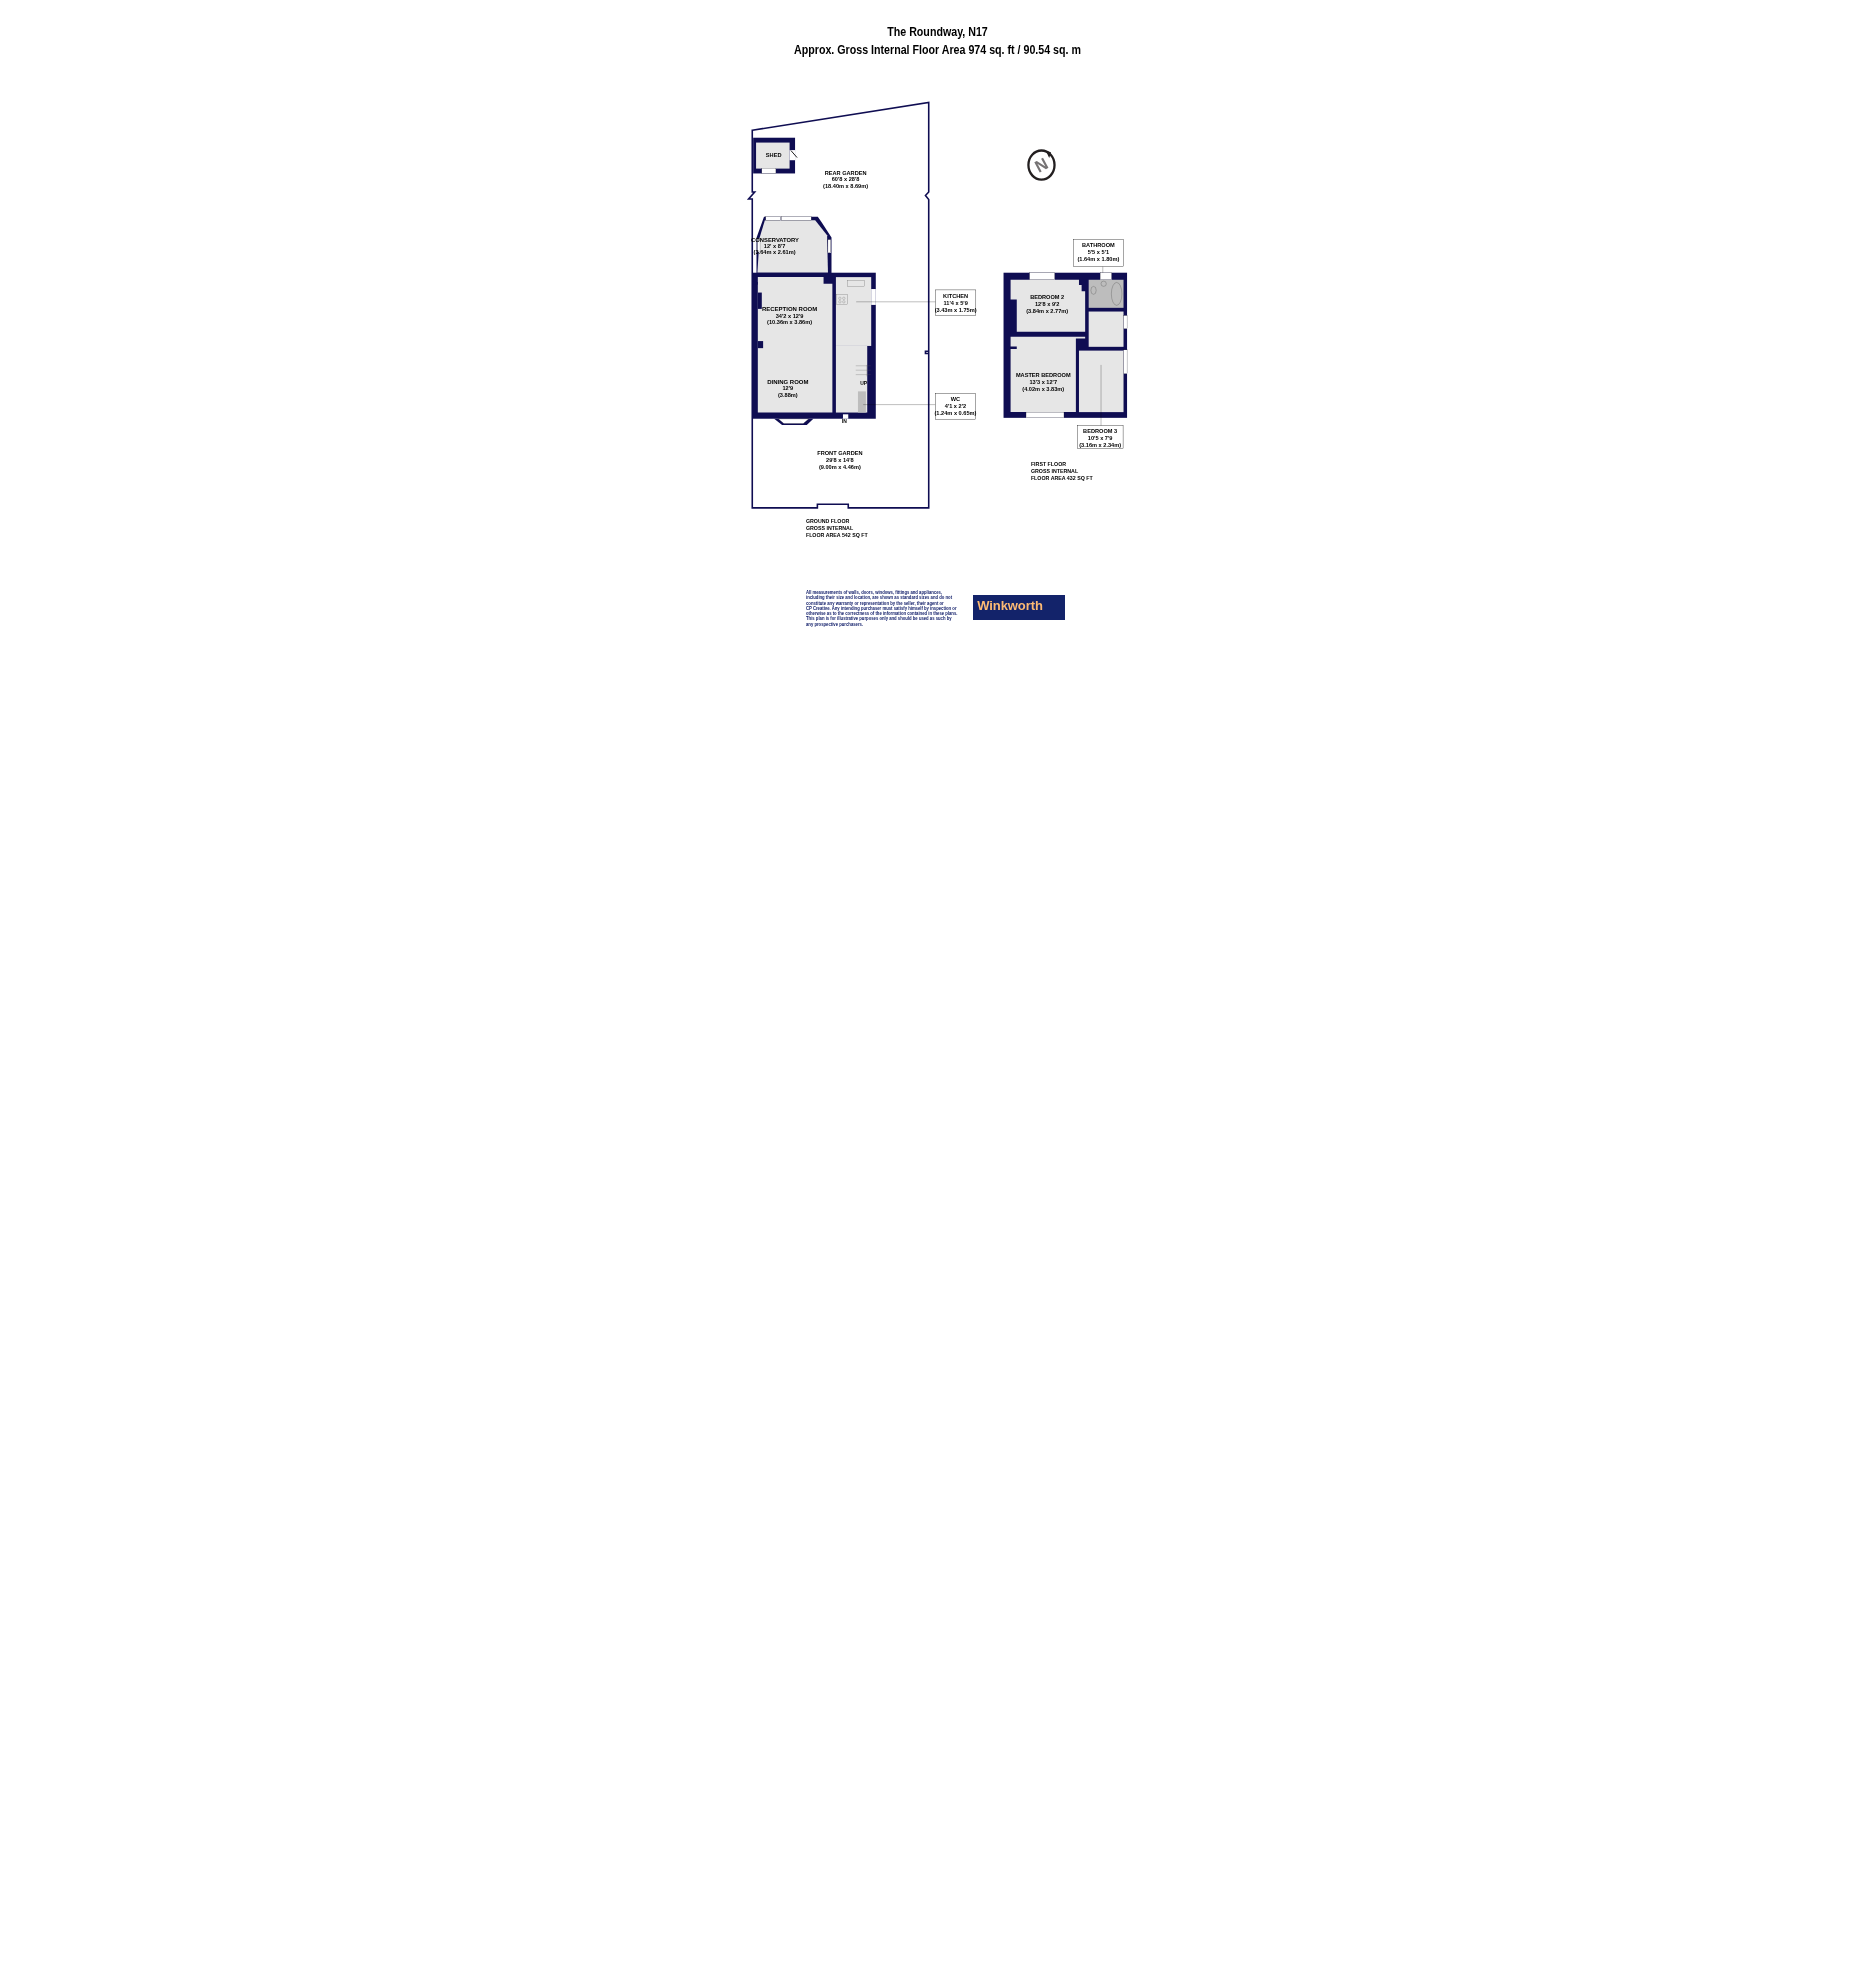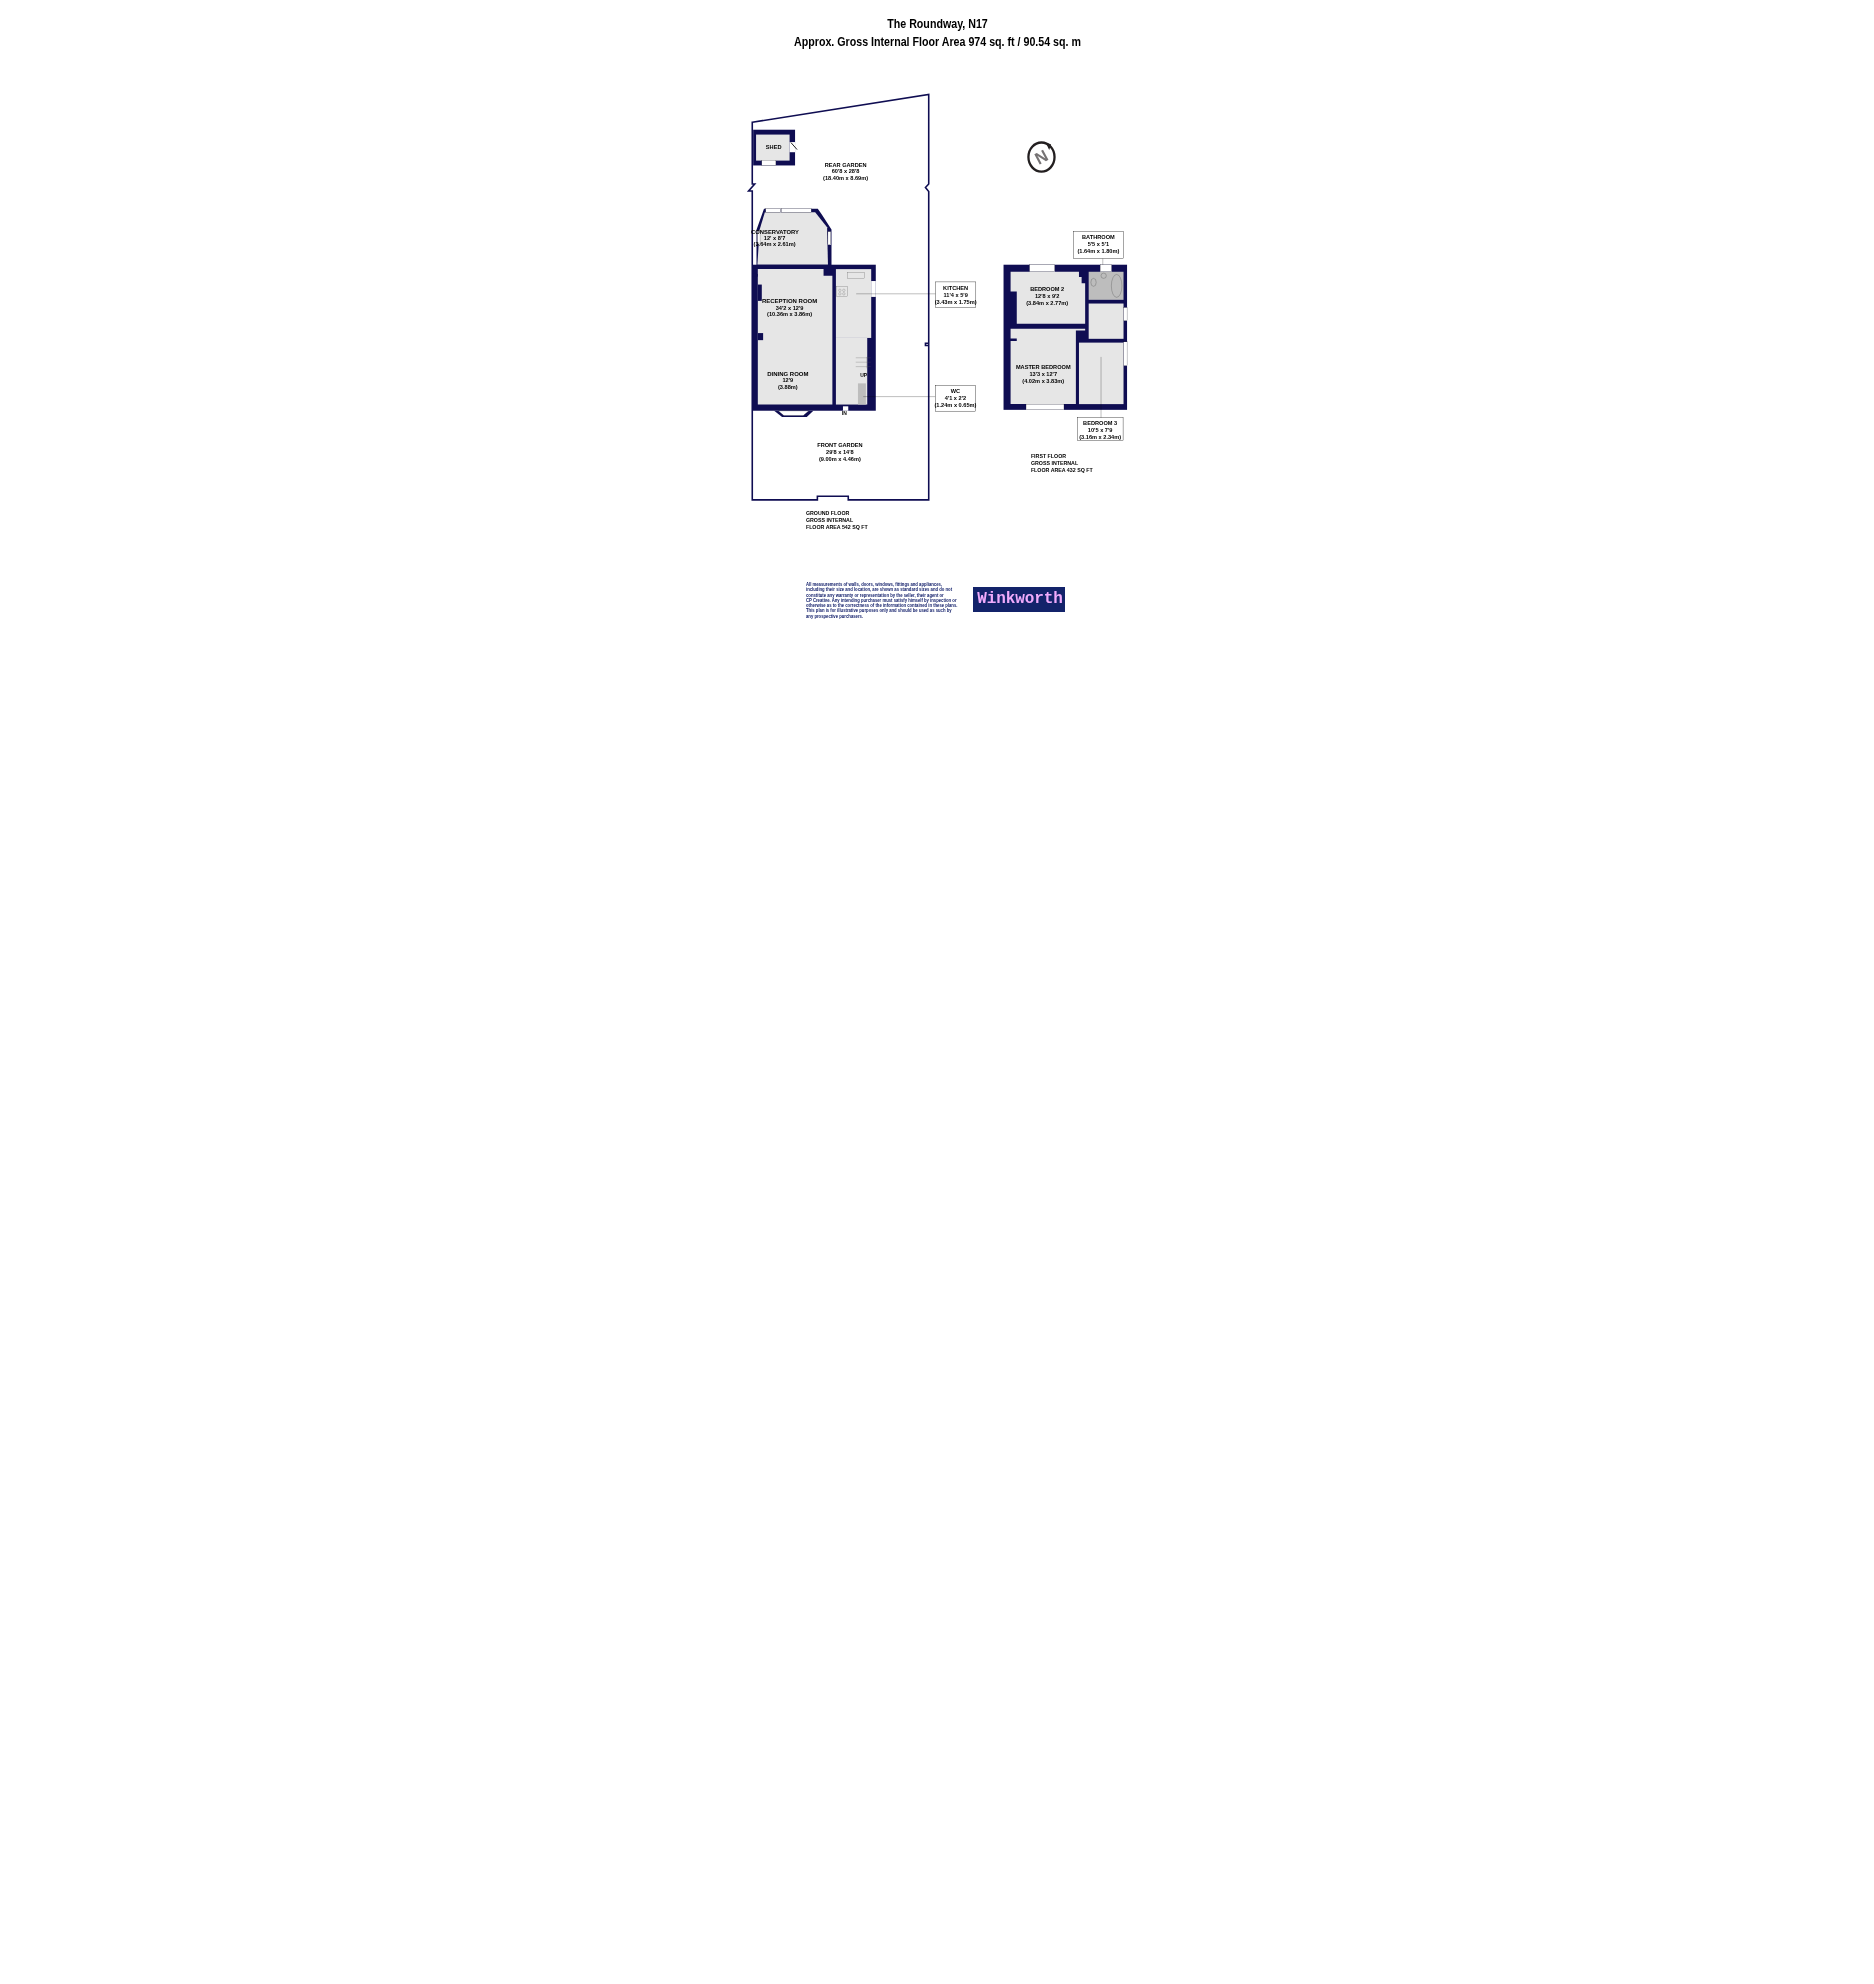--- a/index.html
+++ b/index.html
@@ -1,26 +1,26 @@
 <!DOCTYPE html>
 <html style="font-size:6.4px"><head>
 <meta charset="utf-8">
 <style>
   html, body { margin: 0; padding: 0; background: #ffffff; }
   body { font-family: "Liberation Sans", sans-serif; }
-  .page { position: relative; width: 417px; height: 625px; margin: 4px auto; background: #fff; overflow: hidden; }
+  .page { position: relative; width: 417px; height: 625px; margin: 12px auto; background: #fff; overflow: hidden; }
   .header { position: absolute; left: 0; top: 11px; width: 100%; text-align: center; color: #000; }
   .header .t1 { font-family: "Liberation Sans", sans-serif; font-weight: bold; font-size: 13px; transform: scaleX(0.82); line-height: 17.5px; }
   .header .t2 { font-family: "Liberation Sans", sans-serif; font-weight: bold; font-size: 13px; transform: scaleX(0.82); line-height: 17.5px; }
   svg.plan { position: absolute; left: 0; top: 0; width: 417px; height: 625px; }
   svg text { font-family: "Liberation Sans", sans-serif; font-weight: bold; fill: #000; }
   .disclaimer { position: absolute; left: 77px; top: 578px; width: 167px; color: #13206b; font-size: 4.9px; line-height: 5.3px; font-weight: bold; transform-origin: left top; transform: scaleX(0.86); }
   .disclaimer span { display: block; white-space: nowrap; }
   .logo { position: absolute; left: 244px; top: 583px; width: 92px; height: 25.4px; background: #13236a; }
-  .logo span { position: absolute; left: 4.8px; top: 2.8px; color: #f0abfc; font-family: Liberation Mono, monospace; font-weight: bold; font-size: 16px; letter-spacing: -0.1px; }
+  .logo span { position: absolute; left: 4.8px; top: 2.8px; color: #fdba74; font-family: Liberation Sans, sans-serif; font-weight: bold; font-size: 13px; letter-spacing: -0.1px; }
 </style>
 </head>
 <body>
 
 <div class="page">
 
   <div class="header">
     <div class="t1">The Roundway, N17</div>
     <div class="t2">Approx. Gross Internal Floor Area 974 sq. ft / 90.54 sq. m</div>
   </div>

